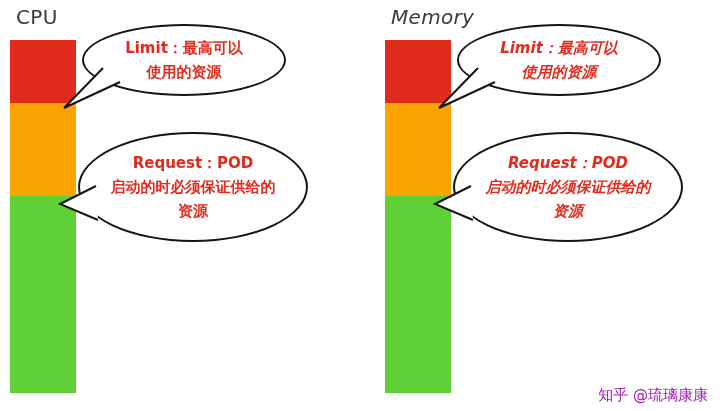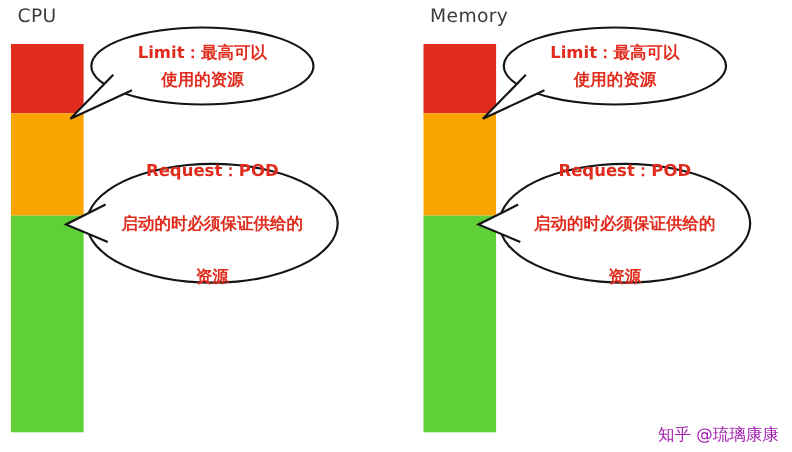--- a/index.html
+++ b/index.html
@@ -3,44 +3,44 @@
 <meta charset="utf-8">
 <style>
   html,body{margin:0;padding:0;background:#fff;}
   .canvas{
     position:relative;width:720px;height:411px;background:#ffffff;
     font-family:"DejaVu Sans","Liberation Sans",sans-serif;
     overflow:hidden;
   }
   .group{position:absolute;top:0;width:345px;height:411px;}
   .group-cpu{left:0;}
-  .group-memory{left:375px;}
+  .group-memory{left:375px;font-style:italic;}
   .group-label{
     position:absolute;top:5px;left:16px;
-    font-size:17px;color:#3b3b3b;letter-spacing:.3px;
+    font-size:20px;color:#3b3b3b;letter-spacing:.3px;
   }
   .bar{
     position:absolute;left:10px;top:40px;width:66px;height:353px;
     z-index:1;display:flex;flex-direction:column;
   }
   .seg{width:100%;}
   .seg-limit{height:63px;background:#e02b1d;}
   .seg-request{height:93px;background:#f9a400;}
   .seg-available{height:197px;background:#5fd035;}
 
   .bubble{
     position:absolute;z-index:2;
     display:flex;flex-direction:column;justify-content:center;align-items:center;
     text-align:left;background:#fff;border:2px solid #151515;border-radius:50%;
     font-weight:bold;font-size:15px;line-height:1.6;
     color:var(--bubble-red,#e02b1d);
     padding:0 8px;box-sizing:border-box;
   }
   .bubble-limit{left:82px;top:24px;width:204px;height:72px;}
-  .bubble-request{left:78px;top:148px;width:230px;height:110px;gap:24px;}
+  .bubble-request{left:78px;top:132px;width:230px;height:110px;}
   .bubble-line{display:block;white-space:nowrap;}
 
   .tail{position:absolute;z-index:3;}
   .tail-limit{left:58px;top:64px;}
   .tail-request{left:56px;top:178px;}
 
   .watermark{
     position:absolute;right:12px;bottom:6px;
     font-size:15px;color:#a21caf;z-index:4;
   }

